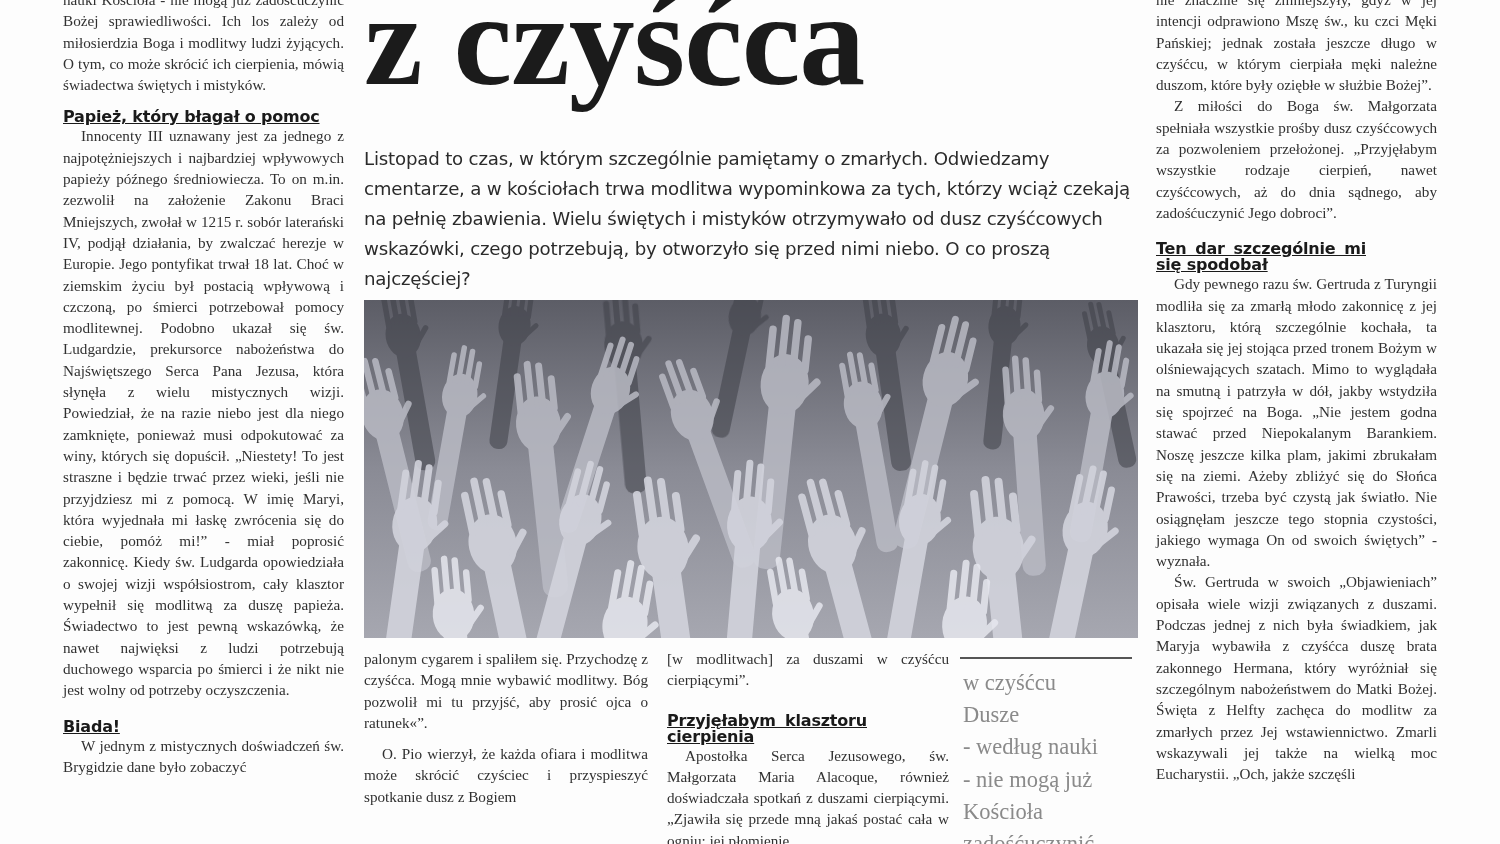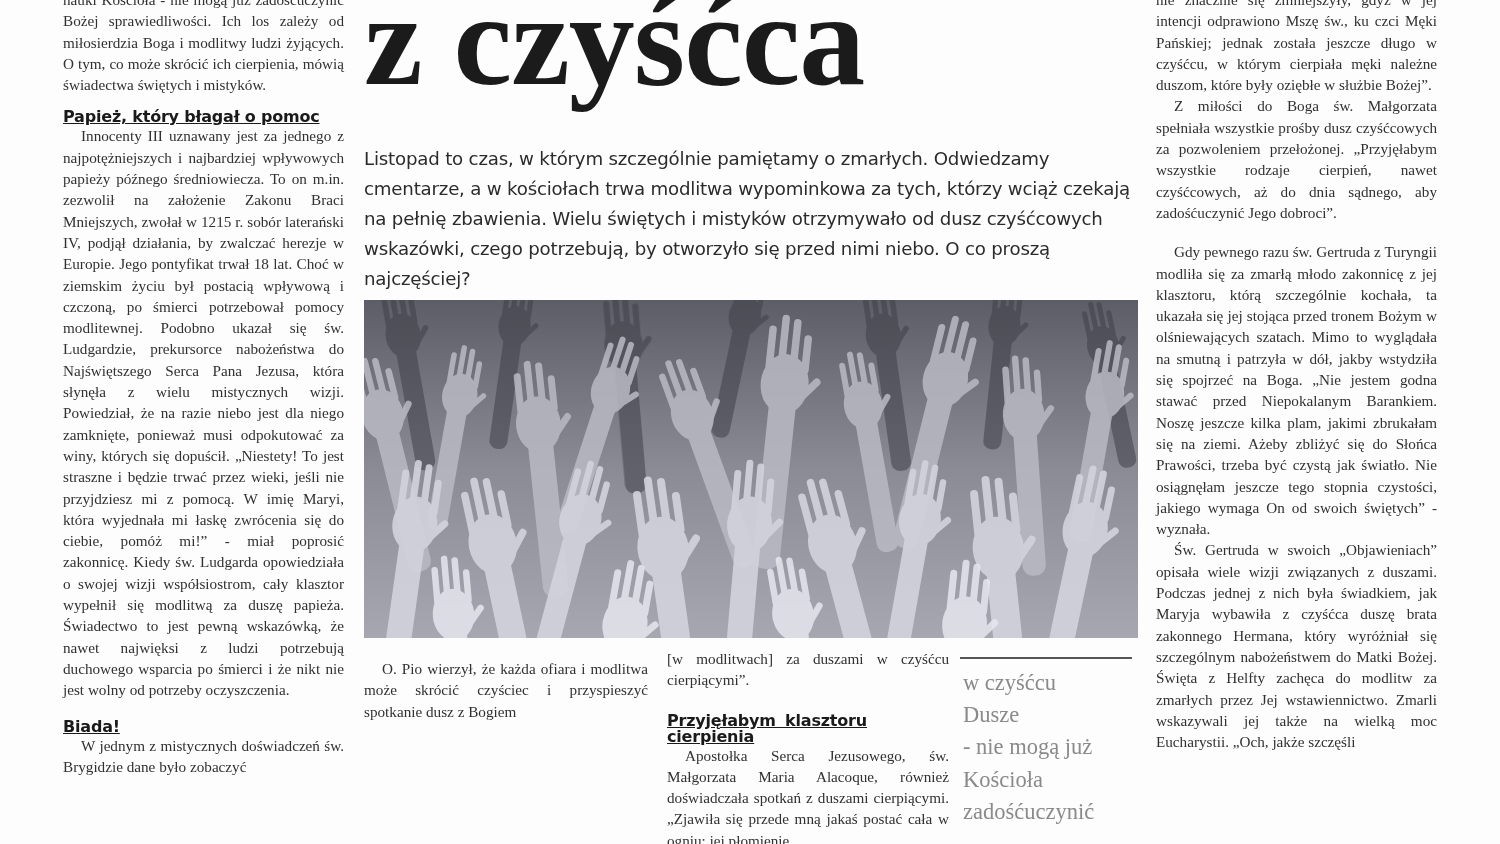--- a/index.html
+++ b/index.html
@@ -122,39 +122,42 @@
     <g fill="#e6e7ee" opacity="0.85">
       <use href="#hand" transform="translate(90,320) rotate(-5) scale(1.3)"></use>
       <use href="#hand" transform="translate(260,330) rotate(10) scale(1.4)"></use>
       <use href="#hand" transform="translate(430,320) rotate(-10) scale(1.3)"></use>
       <use href="#hand" transform="translate(600,330) rotate(6) scale(1.4)"></use>
     </g>
   </svg>
 </div>
 
 <div id="col-mid1" class="col">
+  <p class="noindent">palonym cygarem i spaliłem się. Przychodzę z czyśćca. Mogą mnie wybawić modlitwy. Bóg pozwolił mi tu przyjść, aby prosić ojca o ratunek«”.</p>
   <div style="height:10px"></div>
   <p>O. Pio wierzył, że każda ofiara i modlitwa może skrócić czyściec i przyspieszyć spotkanie dusz z Bogiem</p>
 </div>
 
 <div id="col-mid2" class="col">
   <p class="noindent">[w modlitwach] za duszami w czyśćcu cierpiącymi”.</p>
   <div style="height:22px"></div>
   <h3 style="width:200px">Przyjęłabym klasztoru cierpienia</h3>
   <p>Apostołka Serca Jezusowego, św. Małgorzata Maria Alacoque, również doświadczała spotkań z duszami cierpiącymi. „Zjawiła się przede mną jakaś postać cała w ogniu; jej płomienie</p>
 </div>
 
 <div id="pull-rule"></div>
 <div id="pull-quote">
   <div>w czyśćcu</div>
   <div>Dusze</div>
+  <div>- według nauki</div>
   <div>- nie mogą już</div>
   <div>Kościoła</div>
   <div>zadośćuczynić</div>
 </div>
 
 <div id="col-right" class="col">
   <p class="noindent">nie znacznie się zmniejszyły, gdyż w jej intencji odprawiono Mszę św., ku czci Męki Pańskiej; jednak została jeszcze długo w czyśćcu, w którym cierpiała męki należne duszom, które były oziębłe w służbie Bożej”.</p>
   <p>Z miłości do Boga św. Małgorzata spełniała wszystkie prośby dusz czyśćcowych za pozwoleniem przełożonej. „Przyjęłabym wszystkie rodzaje cierpień, nawet czyśćcowych, aż do dnia sądnego, aby zadośćuczynić Jego dobroci”.</p>
   <div style="height:18px"></div>
+  <h3 style="width:210px">Ten dar szczególnie mi się spodobał</h3>
   <p>Gdy pewnego razu św. Gertruda z Turyngii modliła się za zmarłą młodo zakonnicę z jej klasztoru, którą szczególnie kochała, ta ukazała się jej stojąca przed tronem Bożym w olśniewających szatach. Mimo to wyglądała na smutną i patrzyła w dół, jakby wstydziła się spojrzeć na Boga. „Nie jestem godna stawać przed Niepokalanym Barankiem. Noszę jeszcze kilka plam, jakimi zbrukałam się na ziemi. Ażeby zbliżyć się do Słońca Prawości, trzeba być czystą jak światło. Nie osiągnęłam jeszcze tego stopnia czystości, jakiego wymaga On od swoich świętych” - wyznała.</p>
   <p>Św. Gertruda w swoich „Objawieniach” opisała wiele wizji związanych z duszami. Podczas jednej z nich była świadkiem, jak Maryja wybawiła z czyśćca duszę brata zakonnego Hermana, który wyróżniał się szczególnym nabożeństwem do Matki Bożej. Święta z Helfty zachęca do modlitw za zmarłych przez Jej wstawiennictwo. Zmarli wskazywali jej także na wielką moc Eucharystii. „Och, jakże szczęśli</p>
 </div>
 
 </body></html>

